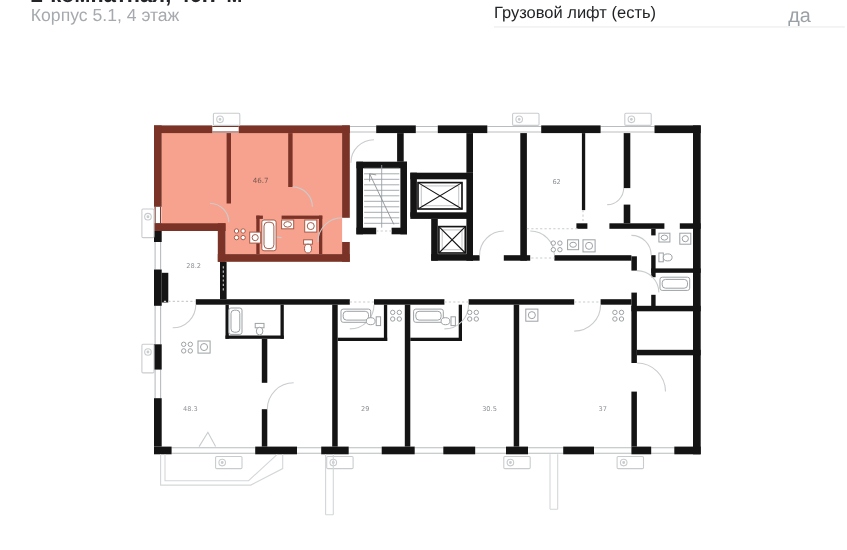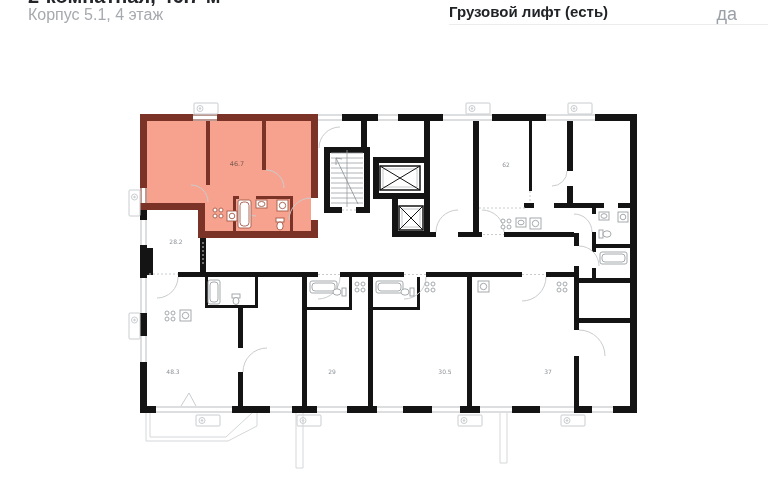--- a/index.html
+++ b/index.html
@@ -1,20 +1,20 @@
 <!DOCTYPE html>
 <html><head>
 <meta charset="utf-8">
 <style>
   html,body{margin:0;padding:0;background:#fff;width:770px;height:500px;overflow:hidden;
     font-family:"Liberation Sans","DejaVu Sans",sans-serif;}
   .stage{position:relative;width:770px;height:500px;background:#fff;}
   .title-clipped{position:absolute;left:28px;top:-15px;font-size:20px;font-weight:700;color:#232529;white-space:nowrap;}
   .subtitle{position:absolute;left:28px;top:6px;font-size:16px;color:#a6a9ae;white-space:nowrap;}
-  .spec-label{position:absolute;left:449px;top:3px;font-size:15px;font-weight:700;color:#212427;white-space:nowrap;}
+  .spec-label{position:absolute;left:449px;top:3px;font-size:15px;font-weight:400;color:#212427;white-space:nowrap;}
   .spec-value{position:absolute;right:33px;top:4px;font-size:18px;color:#9aa0a6;}
   .spec-divider{position:absolute;left:449px;top:24px;width:319px;height:1px;background:#ececec;}
   svg{position:absolute;left:0;top:0;}
   text.rlabel{font-family:"DejaVu Sans",sans-serif;font-size:6px;fill:#8d9196;text-anchor:middle;}
   text.hlabel{font-family:"DejaVu Sans",sans-serif;font-size:6.5px;fill:#7a5a50;text-anchor:middle;}
 </style>
 </head>
 <body>
 
 <div class="stage">

